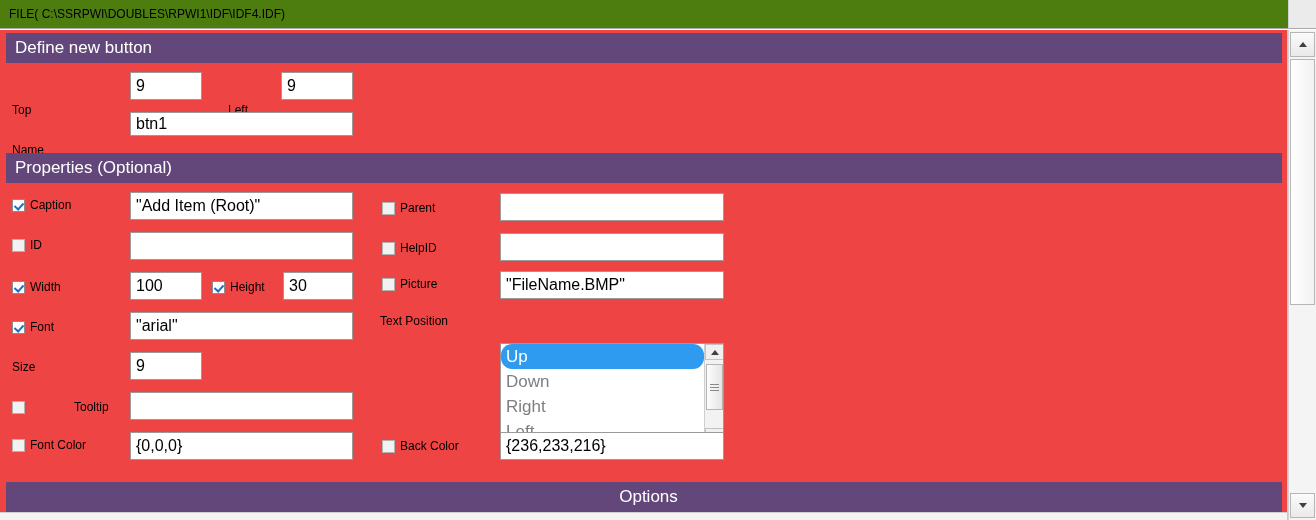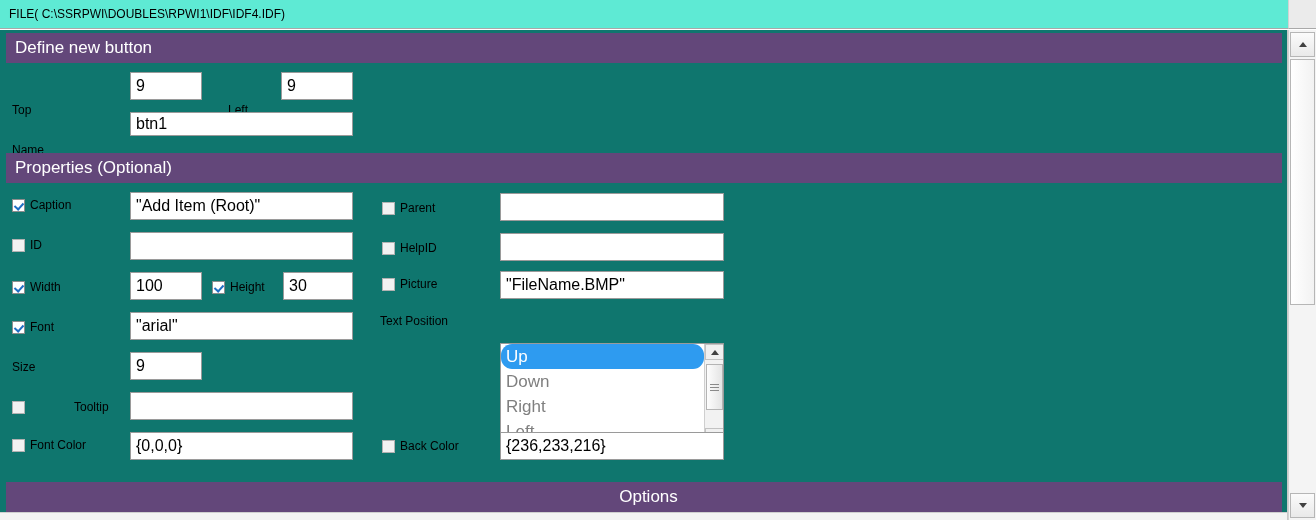--- a/index.html
+++ b/index.html
@@ -16,40 +16,40 @@
     width: 1316px;
     height: 520px;
     background: #ffffff;
   }
 
   
   .filebar {
     position: absolute;
     left: 0; top: 0;
     width: 1316px; height: 29px;
-    background: #5eead4;
+    background: #4d7c0f;
     border-bottom: 1px solid #a9a9a9;
     display: flex;
     align-items: center;
   }
   .filebar-text {
     padding-left: 9px;
     font-size: 12px;
     color: #000000;
     letter-spacing: 0px;
     white-space: nowrap;
   }
 
   
   .panel {
     position: absolute;
     left: 0; top: 30px;
     width: 1288px;
     height: 490px;
-    background: #0f766e;
+    background: #ef4444;
     overflow: hidden;
     border-right: 1px solid #c8c8c8;
   }
 
   
   .section-bar {
     position: absolute;
     left: 6px;
     width: 1276px;
     background: #63477a;

